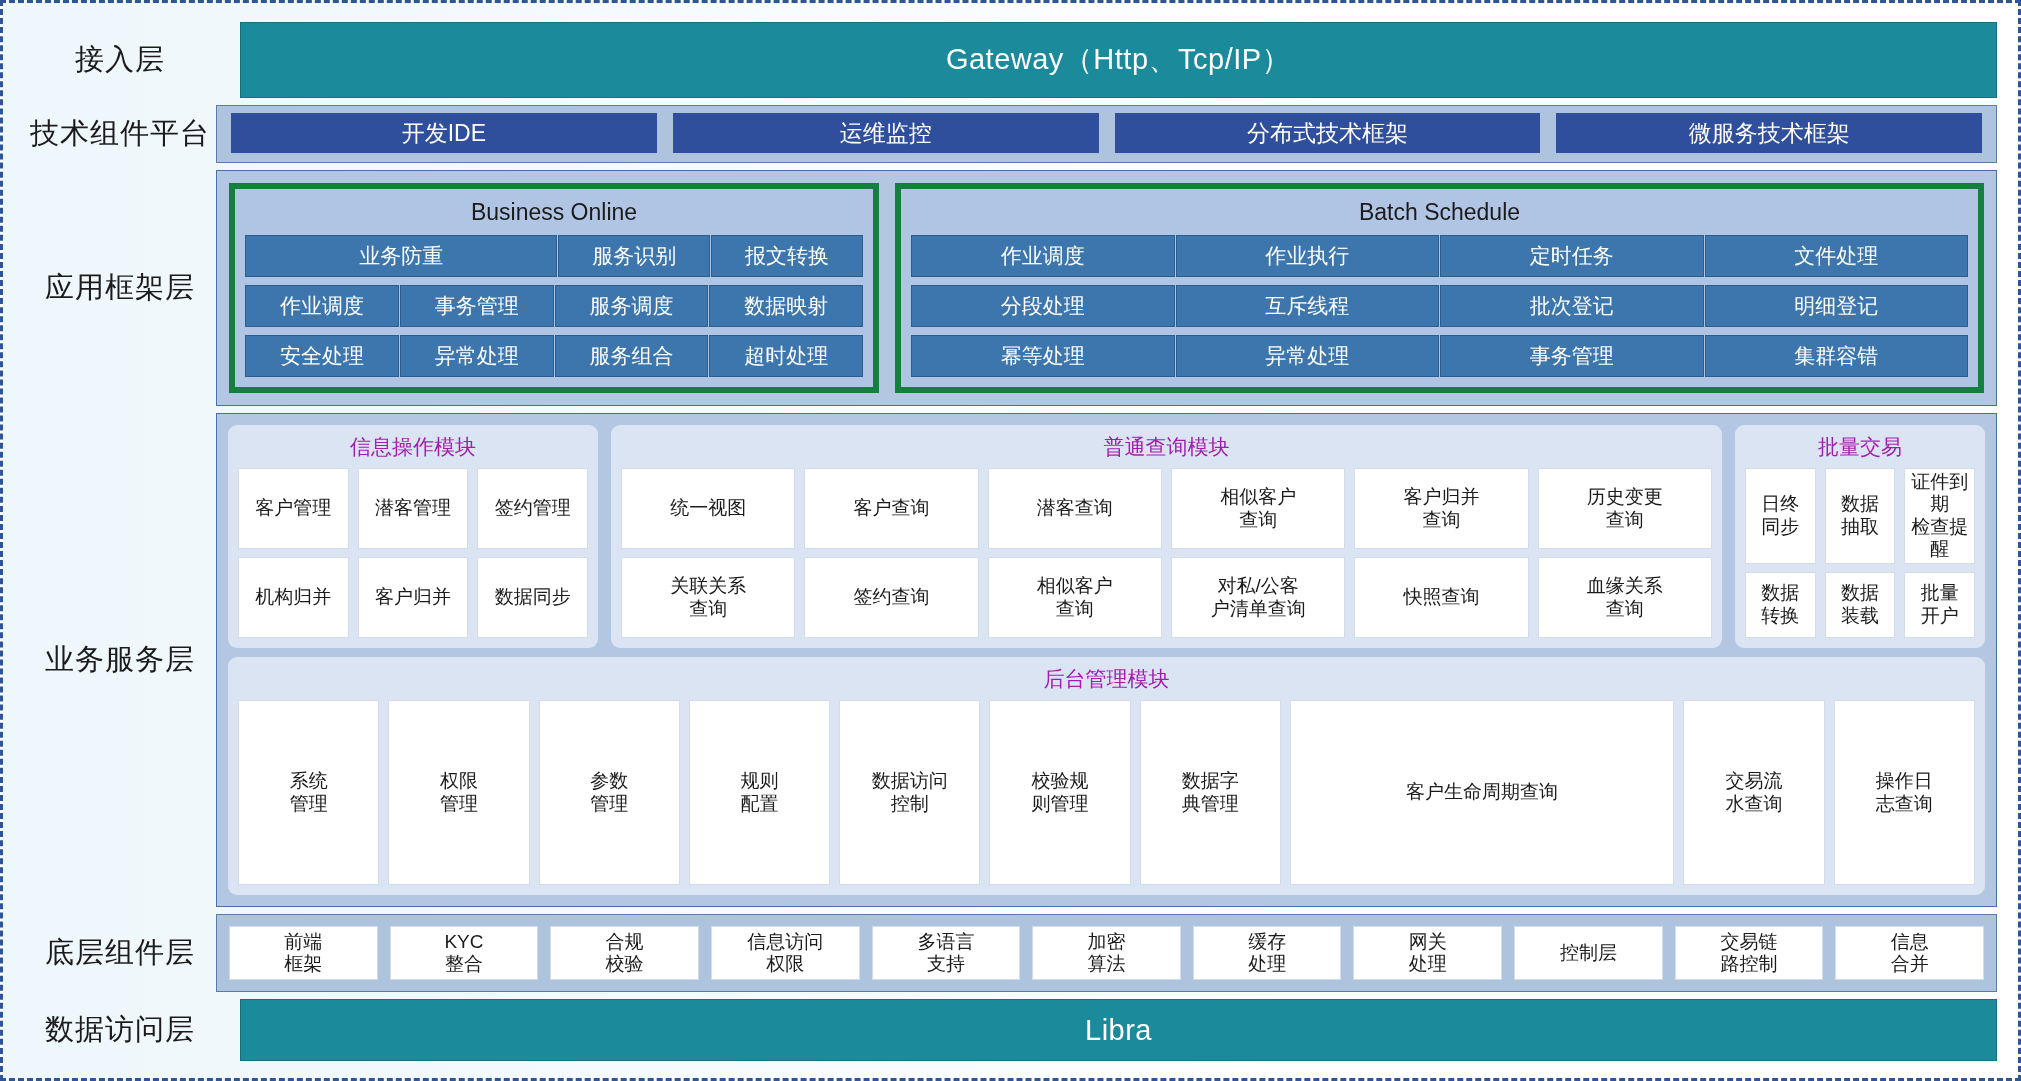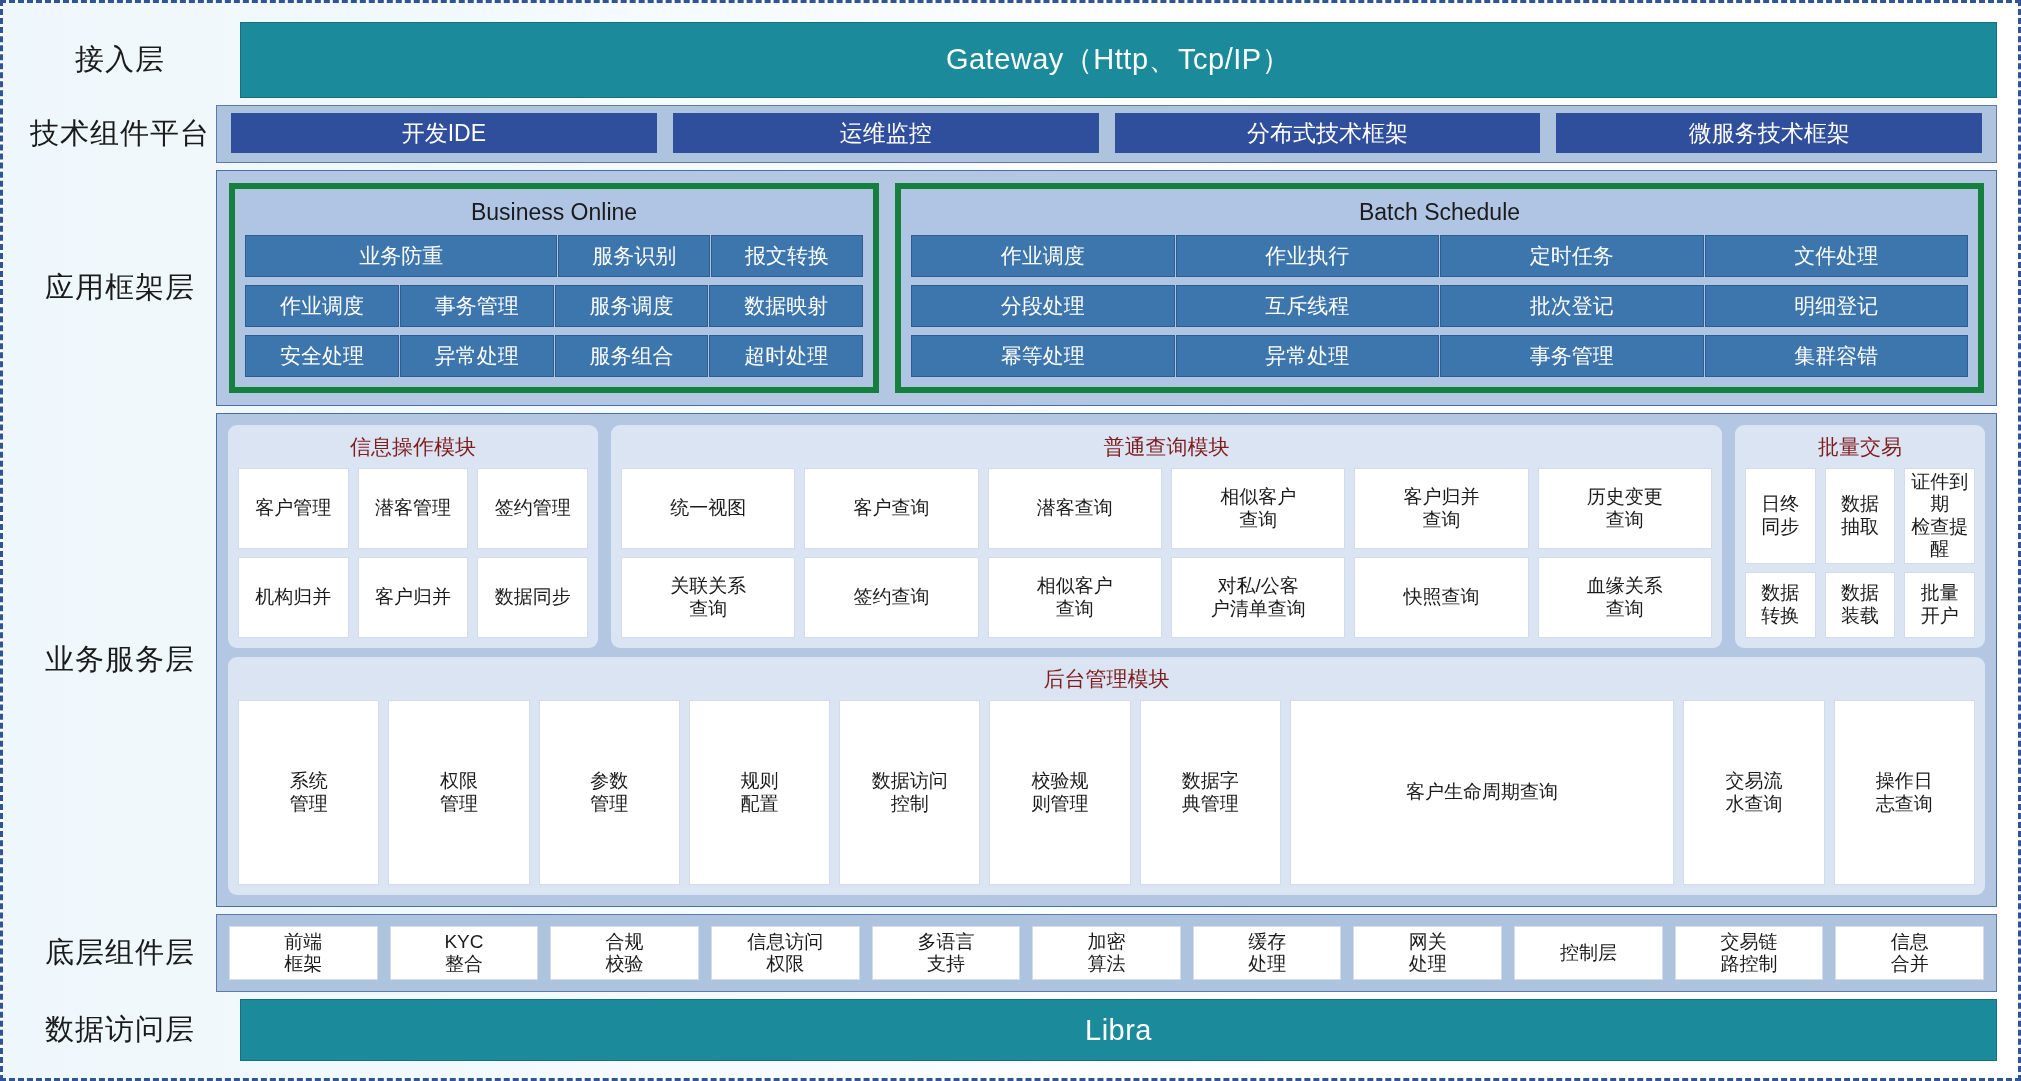--- a/index.html
+++ b/index.html
@@ -85,21 +85,21 @@
     flex:1;background:#b4c7e2;border:1px solid #4a6fa5;
     display:flex;flex-direction:column;gap:9px;
     padding:11px;box-sizing:border-box;
   }
   .biz-top{display:flex;gap:13px;flex:1;}
   .mod{
     background:#dbe4f3;border-radius:9px;
     padding:5px 10px 10px 10px;box-sizing:border-box;
     display:flex;flex-direction:column;
   }
-  .mod-title{text-align:center;font-size:21px;color:#7f1d1d;margin:3px 0 7px 0;}
+  .mod-title{text-align:center;font-size:21px;color:#a21caf;margin:3px 0 7px 0;}
   .mod-grid{display:flex;flex-direction:column;gap:8px;flex:1;}
   .mod-line{display:flex;gap:9px;flex:1;}
   .wcell{
     background:#ffffff;border:1px solid #d4dcea;
     font-size:19px;color:#1b1b1b;line-height:1.18;text-align:center;
     display:flex;align-items:center;justify-content:center;
     flex:1;box-sizing:border-box;padding:2px;
     min-height:50px;
   }
   .mod.info{flex:0 0 370px;}

